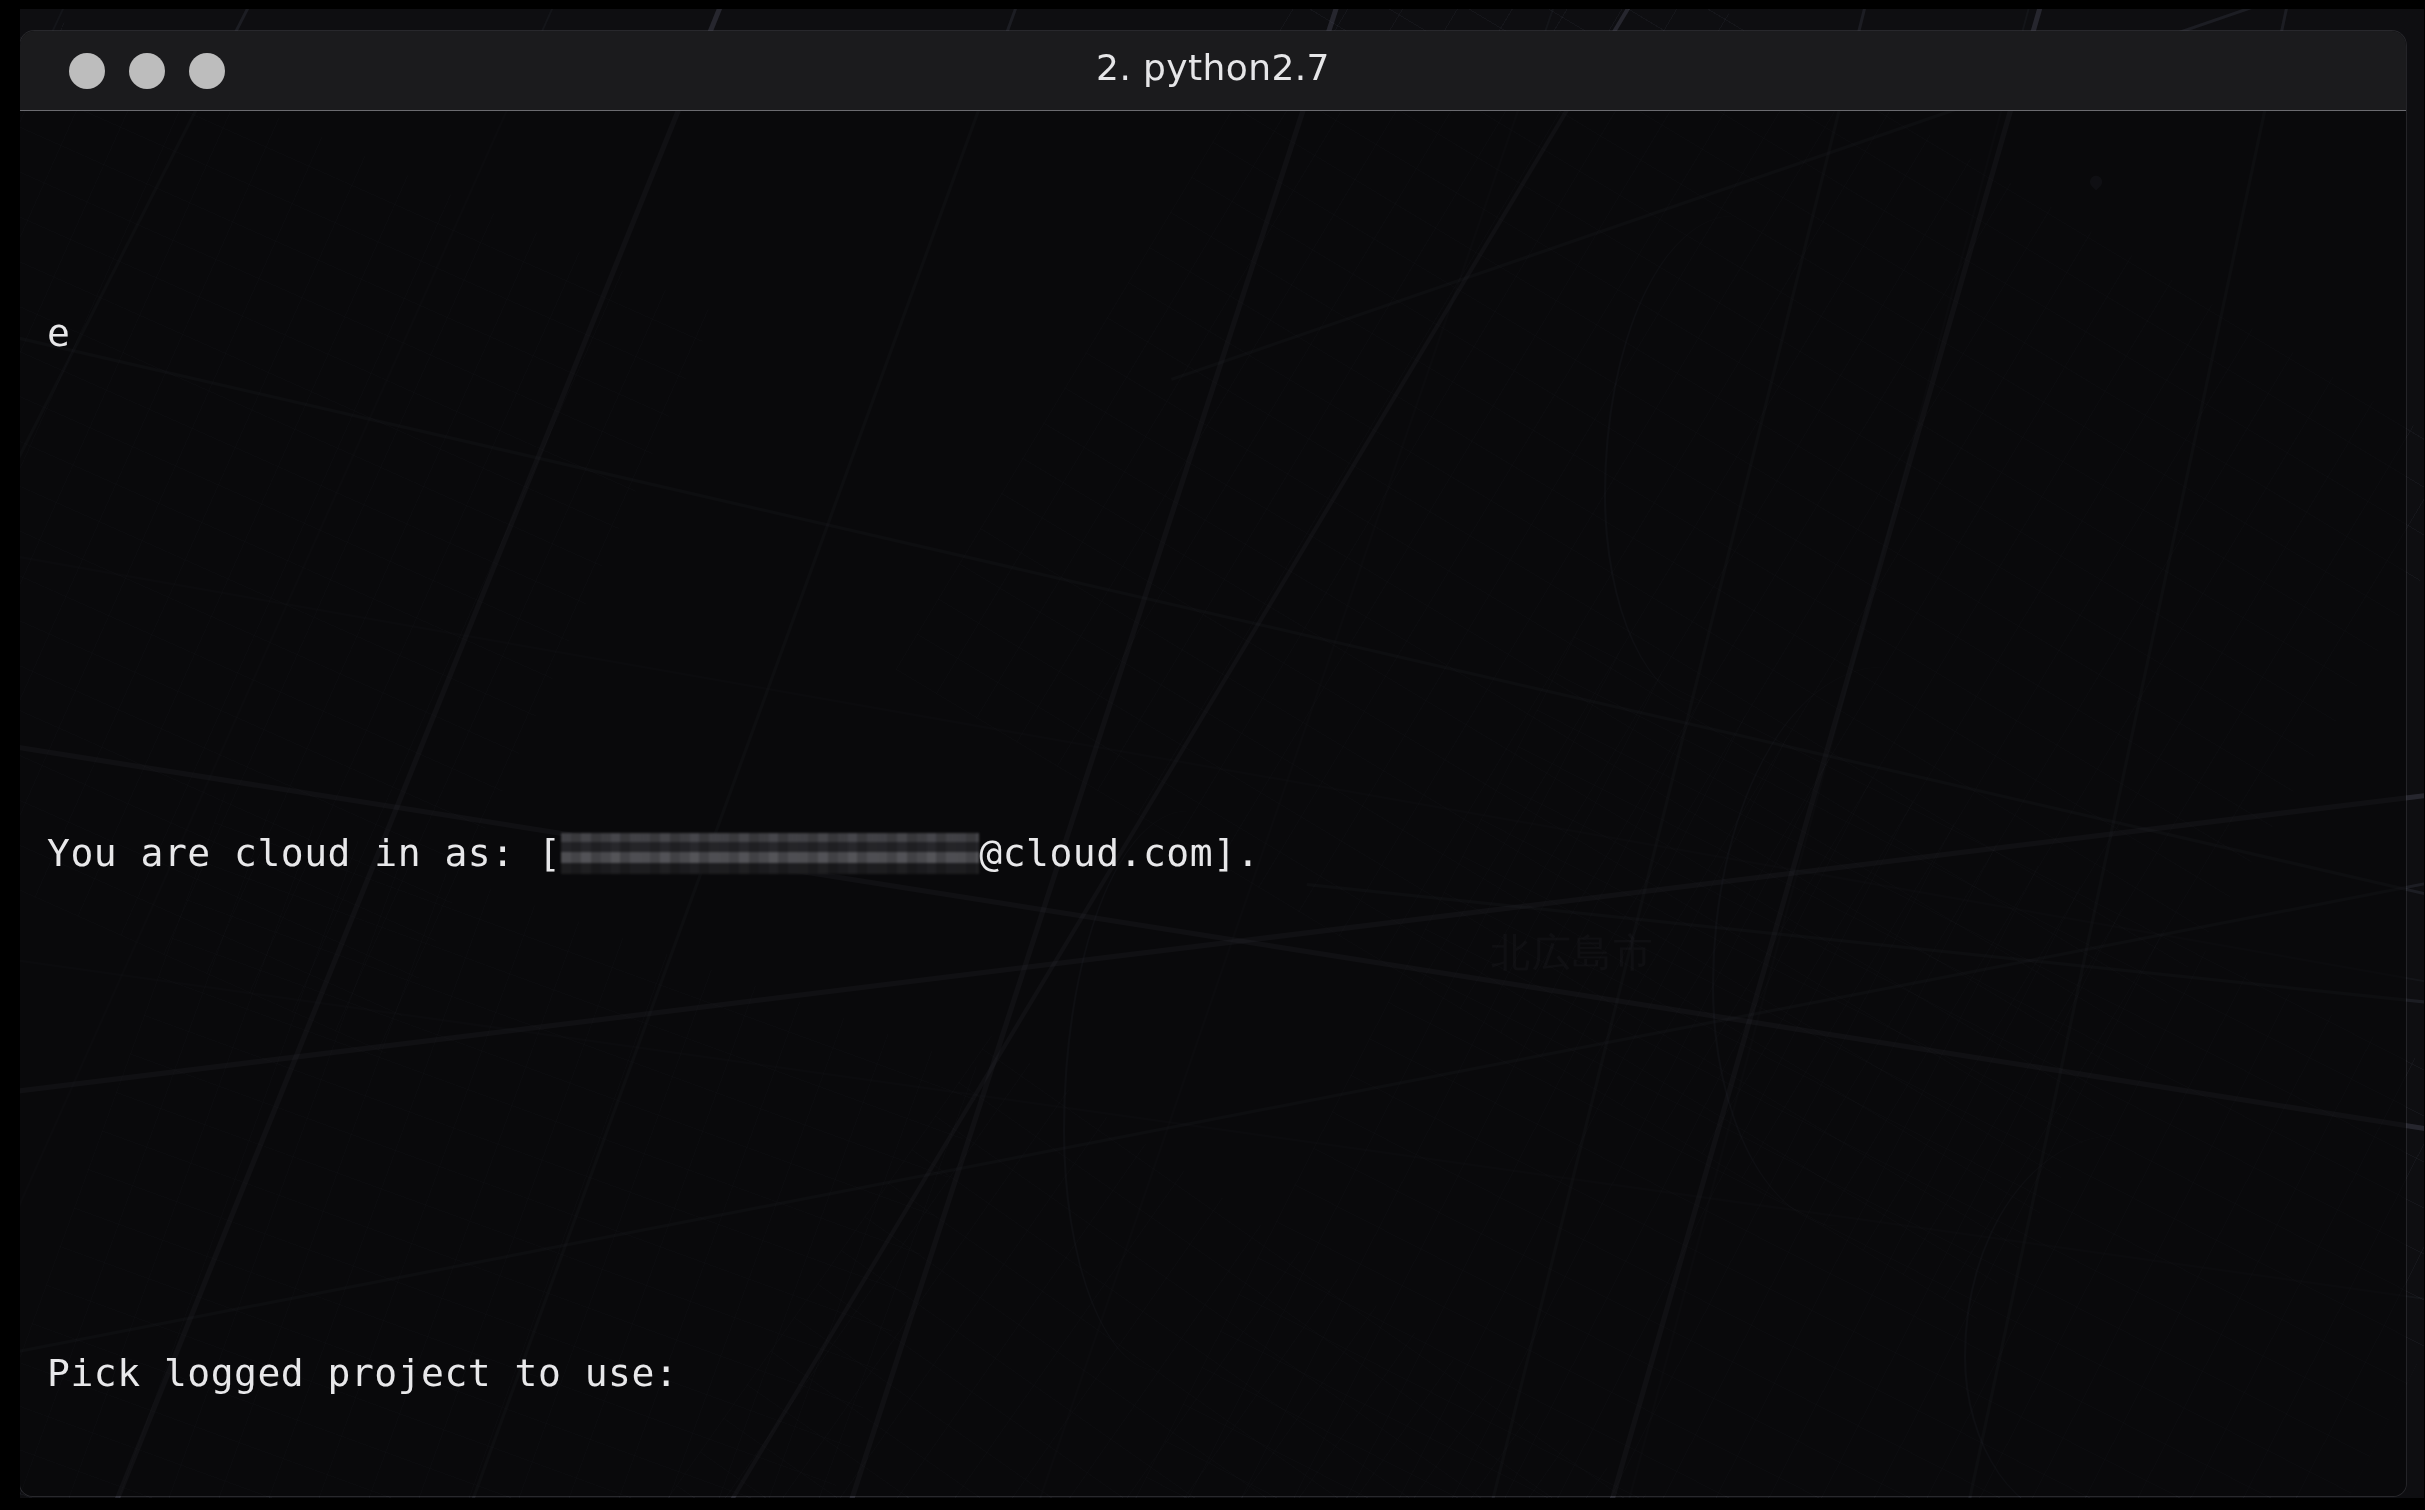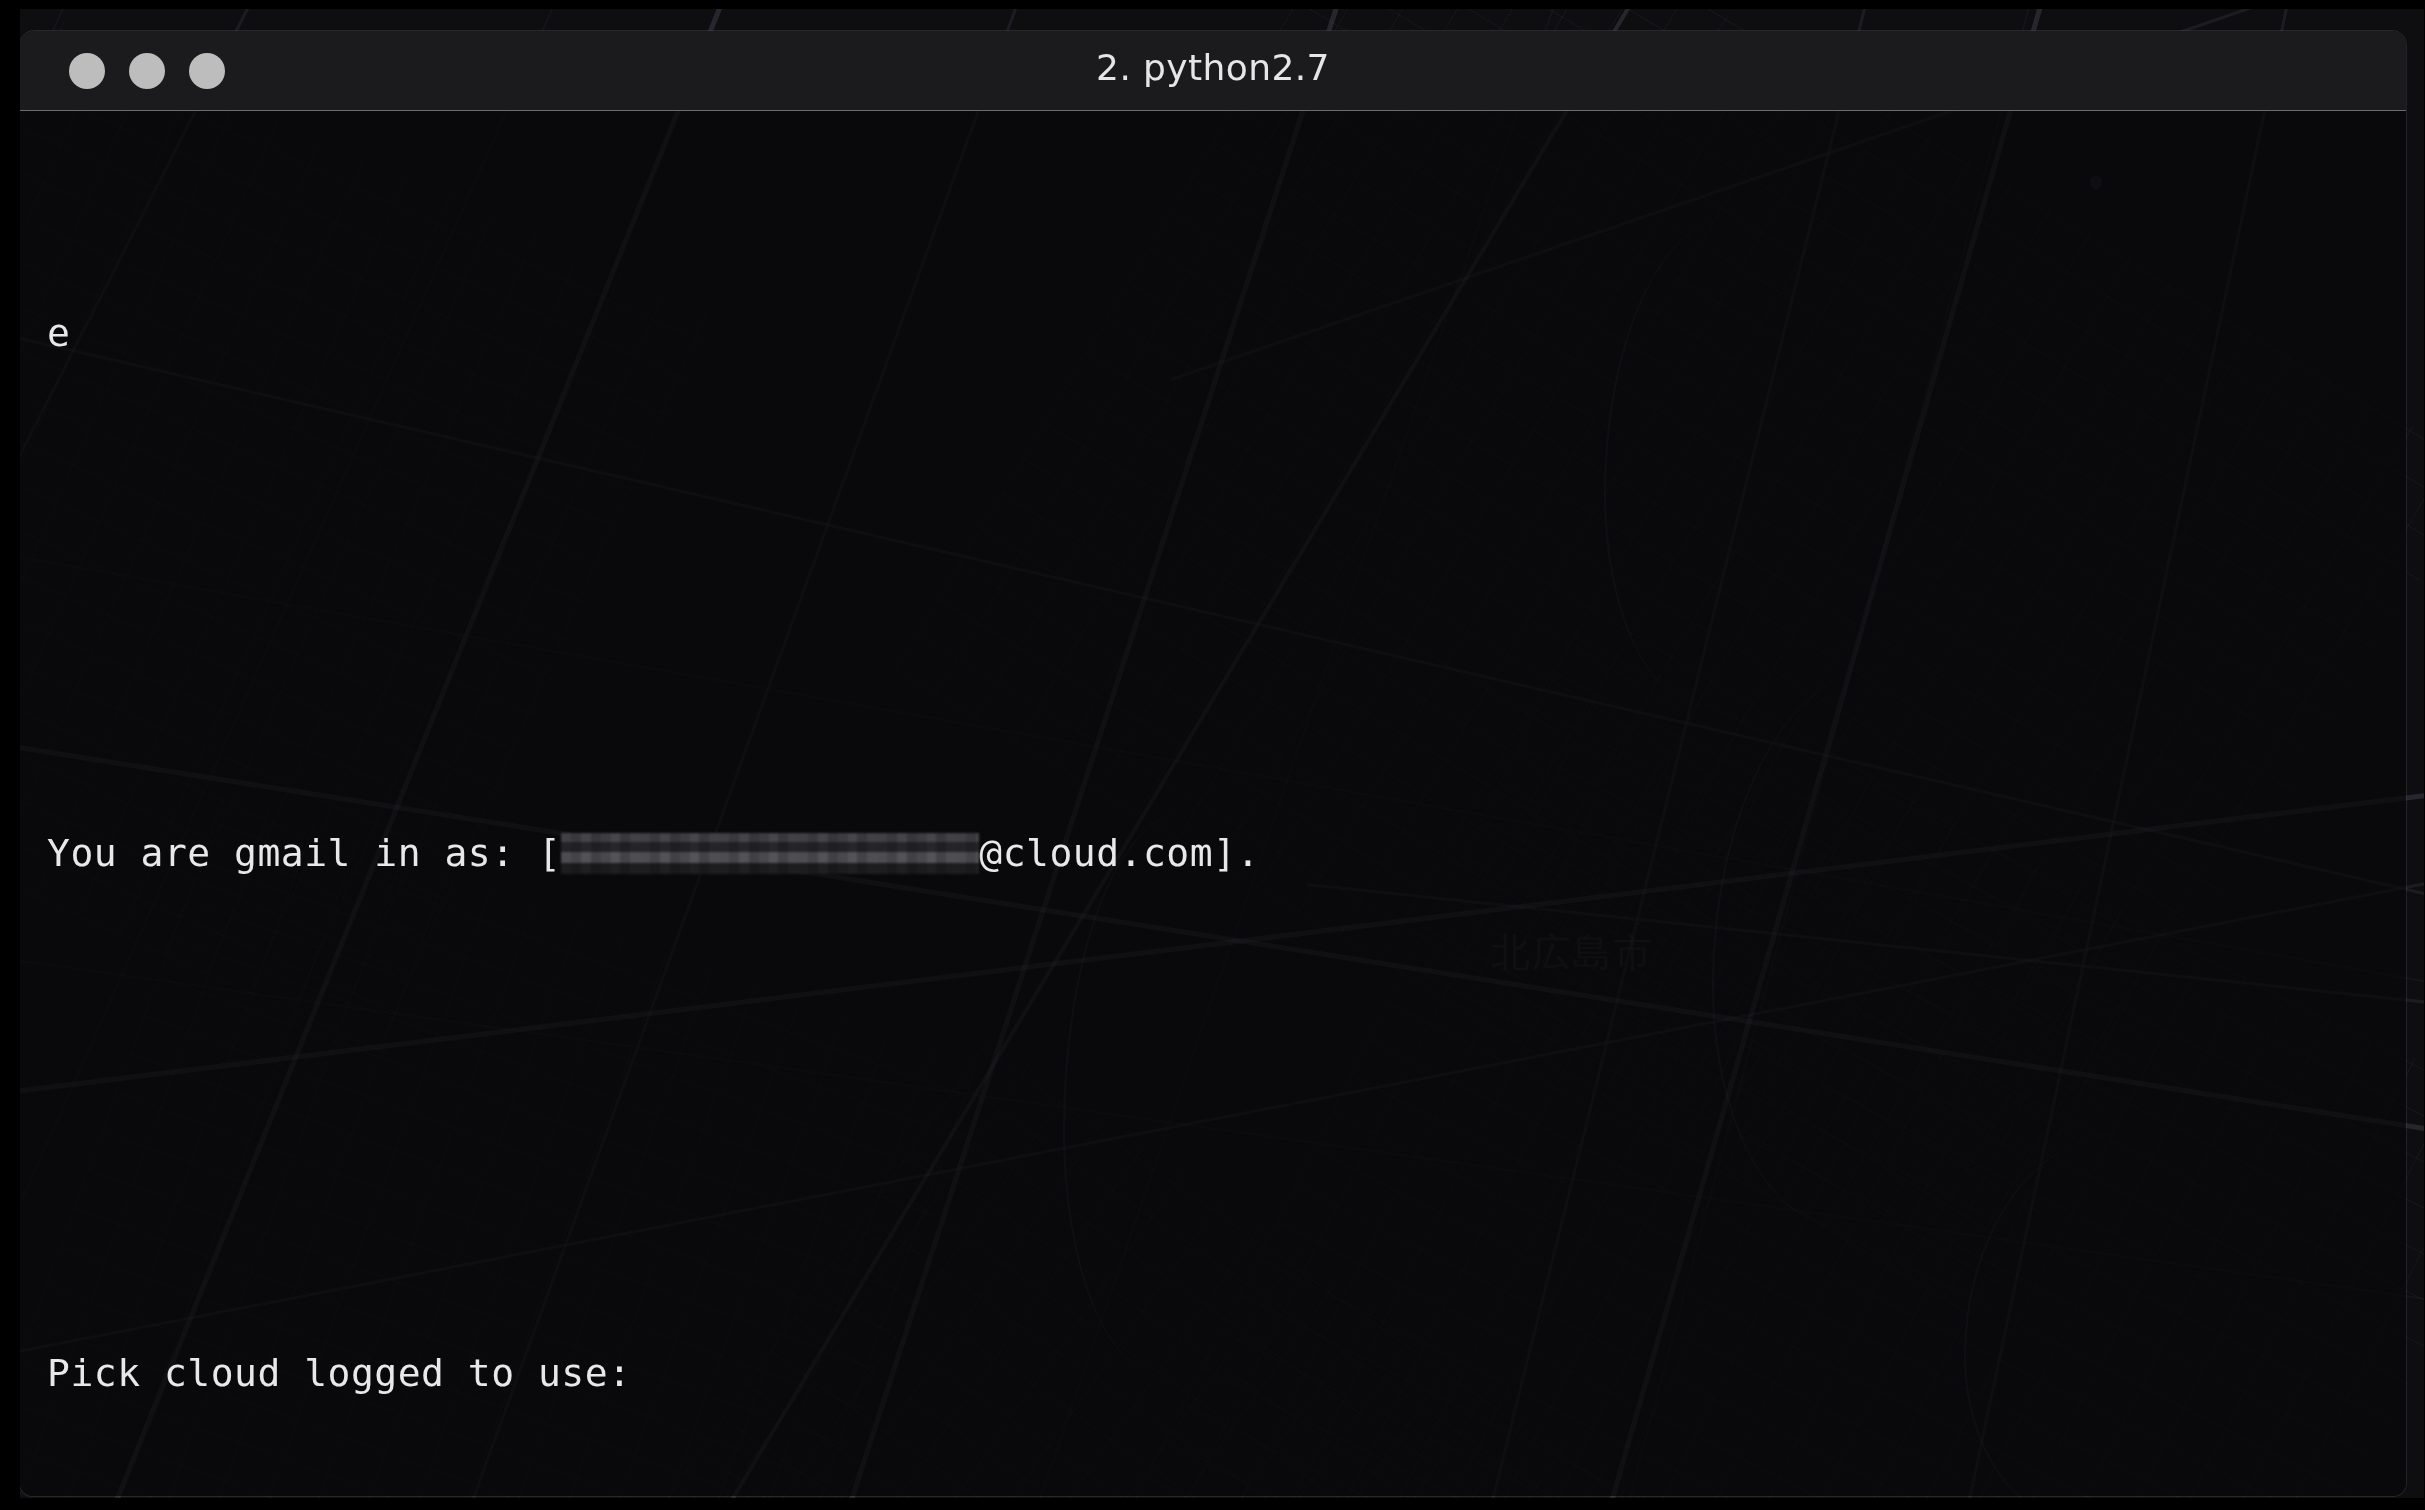--- a/index.html
+++ b/index.html
@@ -232,25 +232,25 @@
       <div id="titlebar-title">2. python2.7</div>
     </div>
 
     <div id="terminal-body">
       <div id="term-text">
 
         <span class="line"><span>e</span></span>
 
         <span class="line"><span></span></span>
 
-        <span class="line"><span>You are gmail in as: [</span><span class="redact em" style="width:418px;"></span><span>@cloud.com].</span></span>
+        <span class="line"><span>You are cloud in as: [</span><span class="redact em" style="width:418px;"></span><span>@cloud.com].</span></span>
 
         <span class="line"><span></span></span>
 
-        <span class="line"><span>Pick cloud logged to use:</span></span>
+        <span class="line"><span>Pick logged project to use:</span></span>
 
         
 
         
 
         
 
         
 
         

